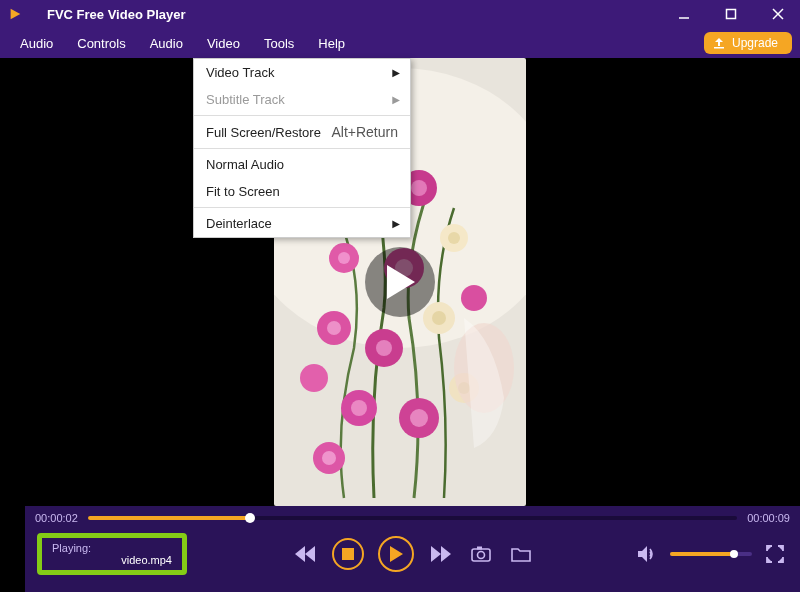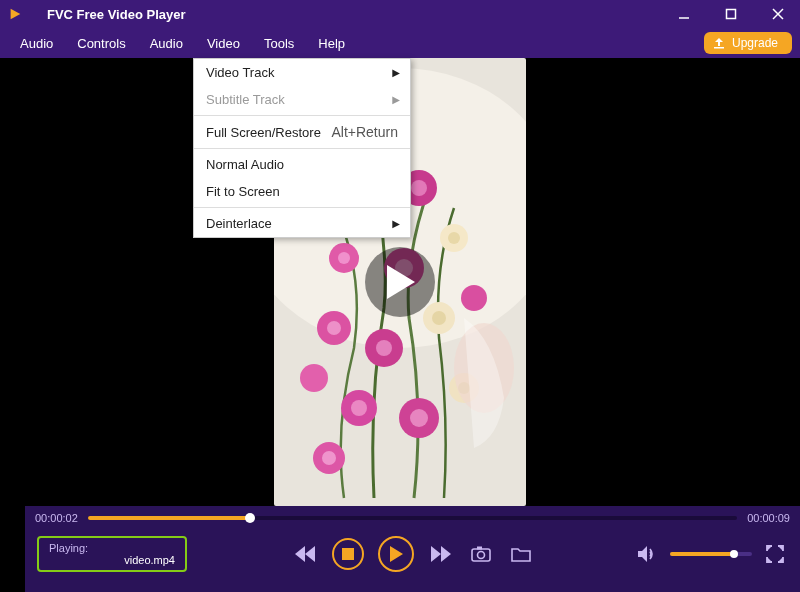--- a/index.html
+++ b/index.html
@@ -28,21 +28,21 @@
 .play-overlay { position: absolute; top: 50%; left: 50%; transform: translate(-50%,-50%); width: 70px; height: 70px; border-radius: 50%; background: rgba(0,0,0,.45); display: flex; align-items: center; justify-content: center; cursor: pointer; }
 .play-overlay svg { fill: #fff; }
 
 .bottombar { position: absolute; left: 0; right: 0; bottom: 0; height: 86px; background: #2a1358; color: #c9b8f0; margin-left: 25px; }
 .seek { display: flex; align-items: center; padding: 6px 10px 0; font-size: 11px; }
 .seek .track { flex: 1; height: 4px; background: #1a0b3a; margin: 0 10px; position: relative; border-radius: 2px; cursor: pointer; }
 .seek .fill { position: absolute; left: 0; top: 0; bottom: 0; width: 25%; background: #f5a623; border-radius: 2px; }
 .seek .thumb { position: absolute; left: 25%; top: 50%; transform: translate(-50%,-50%); width: 10px; height: 10px; background: #fff; border-radius: 50%; }
 
 .controls-row { display: flex; align-items: center; padding: 8px 12px; height: 60px; }
-.nowplaying { border: 2px solid #84cc16; border-radius: 4px; padding: 4px 10px; font-size: 11px; width: 150px; }
+.nowplaying { border: 5px solid #84cc16; border-radius: 4px; padding: 4px 10px; font-size: 11px; width: 150px; }
 .nowplaying .lbl { color: #c9b8f0; }
 .nowplaying .fn { color: #fff; text-align: right; }
 
 .center-controls { position: absolute; left: 50%; transform: translateX(-50%); display: flex; align-items: center; gap: 14px; }
 .ctrl-btn { cursor: pointer; display: flex; align-items: center; justify-content: center; }
 .ctrl-btn.small { width: 26px; height: 26px; }
 .ctrl-btn.small svg { fill: #c9b8f0; }
 .ctrl-btn.ring { width: 36px; height: 36px; border: 2px solid #f5a623; border-radius: 50%; }
 .ctrl-btn.ring.stop { width: 32px; height: 32px; }
 .ctrl-btn.ring svg { fill: #f5a623; }

